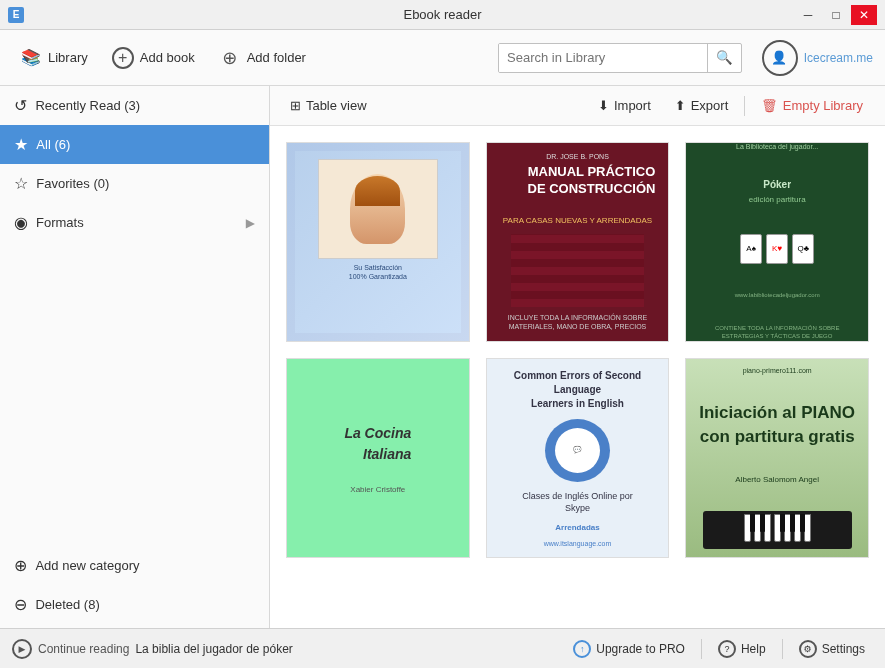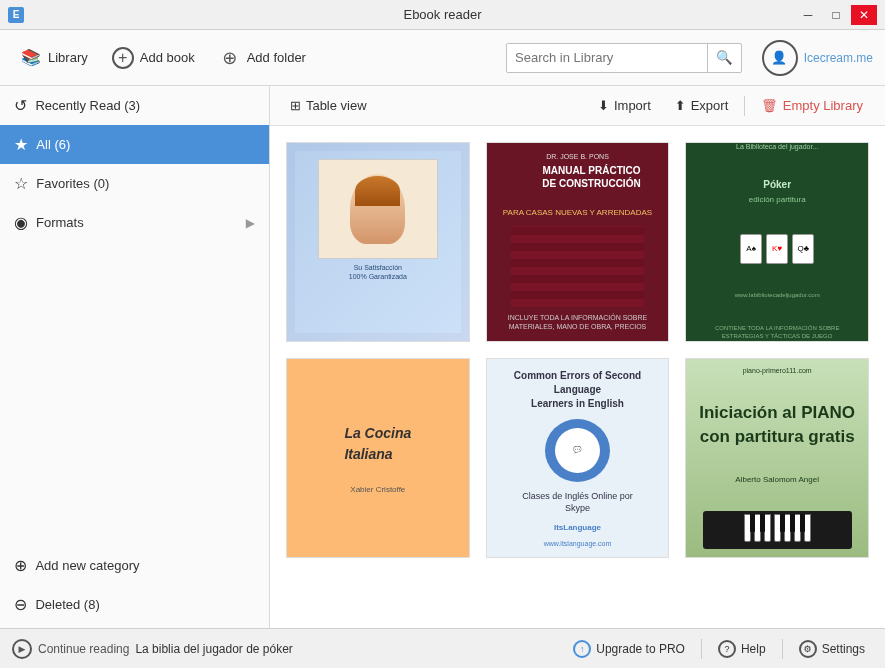--- a/index.html
+++ b/index.html
@@ -50,20 +50,21 @@
     }
     .toolbar-icon.plus { font-size: 14px; color: #555; }
     .toolbar-icon.folder { border: none; font-size: 18px; }
     .toolbar-icon.books { border: none; font-size: 16px; }
     .search-box {
       margin-left: auto;
       display: flex; align-items: center;
       border: 1px solid #c0c0c0; background: white;
       border-radius: 2px; overflow: hidden;
       height: 30px;
+      gap: 8px;
     }
     .search-input {
       border: none; outline: none; padding: 0 8px;
       font-size: 13px; color: #999; width: 200px; height: 100%;
     }
     .search-btn {
       background: none; border: none; border-left: 1px solid #c0c0c0;
       padding: 0 8px; cursor: pointer; height: 100%;
       display: flex; align-items: center; color: #555;
     }
@@ -258,21 +259,21 @@
               </div>
             </div>
             <div style="font-size:7px;color:#2a4a7a;margin-top:4px;line-height:1.3;">Su Satisfacción<br>100% Garantizada</div>
           </div>
         </div>
       </div>
 
       <div class="book-card">
         <div class="book-cover" style="background:#6a1525;width:100%;height:100%;display:flex;flex-direction:column;align-items:center;justify-content:flex-start;padding:10px 8px;">
           <div style="font-size:7px;color:#ddd;text-align:center;margin-bottom:4px;">DR. JOSE B. PONS</div>
-          <div style="font-size:10px;color:white;font-weight:bold;text-align:center;line-height:1.3;text-transform:uppercase;margin-left:28px;">MANUAL PRÁCTICO<br>DE CONSTRUCCIÓN</div>
+          <div style="font-size:13px;color:white;font-weight:bold;text-align:center;line-height:1.3;text-transform:uppercase;margin-left:28px;">MANUAL PRÁCTICO<br>DE CONSTRUCCIÓN</div>
           <div style="font-size:8px;color:#f0c060;text-align:center;margin-top:18px;line-height:1.3;text-transform:uppercase;">Para Casas Nuevas y Arrendadas</div>
           <div style="width:80%;flex:1;background:#8b1a30;margin-top:8px;display:flex;align-items:center;justify-content:center;overflow:hidden;">
             <div style="width:100%;height:100%;background:repeating-linear-gradient(0deg,#7a1528,#7a1528 8px,#6a1020 8px,#6a1020 16px);"></div>
           </div>
           <div style="font-size:7px;color:#ccc;text-align:center;margin-top:6px;line-height:1.3;">INCLUYE TODA LA INFORMACIÓN SOBRE<br>MATERIALES, MANO DE OBRA, PRECIOS</div>
         </div>
       </div>
 
       <div class="book-card">
         <div class="book-cover" style="background:#1e4a28;width:100%;height:100%;display:flex;flex-direction:column;align-items:center;justify-content:space-between;padding:0 8px;">
@@ -282,36 +283,36 @@
             <div style="width:22px;height:30px;background:white;border-radius:2px;border:1px solid #999;display:flex;align-items:center;justify-content:center;font-size:8px;">A♠</div>
             <div style="width:22px;height:30px;background:white;border-radius:2px;border:1px solid #999;display:flex;align-items:center;justify-content:center;font-size:8px;color:red;">K♥</div>
             <div style="width:22px;height:30px;background:white;border-radius:2px;border:1px solid #999;display:flex;align-items:center;justify-content:center;font-size:8px;">Q♣</div>
           </div>
           <div style="font-size:6px;color:#80b080;text-align:center;">www.labibliotecadeljugador.com</div>
           <div style="font-size:6px;color:#80b080;text-align:center;line-height:1.3;">CONTIENE TODA LA INFORMACIÓN SOBRE<br>ESTRATEGIAS Y TÁCTICAS DE JUEGO</div>
         </div>
       </div>
 
       <div class="book-card">
-        <div class="book-cover" style="background:#fdba74;width:100%;height:100%;display:flex;flex-direction:column;align-items:center;justify-content:center;padding:16px;text-align:left;">
+        <div class="book-cover" style="background:#86efac;width:100%;height:100%;display:flex;flex-direction:column;align-items:center;justify-content:center;padding:16px;text-align:right;">
           <div style="font-size:14px;color:#333;font-style:italic;font-weight:bold;line-height:1.5;">La Cocina<br>Italiana</div>
           <div style="margin-top:20px;font-size:8px;color:#555;">Xabier Cristoffe</div>
         </div>
       </div>
 
       <div class="book-card">
         <div class="book-cover" style="background:#e8f0f8;width:100%;height:100%;display:flex;flex-direction:column;align-items:center;justify-content:center;padding:10px;text-align:center;gap:8px;">
           <div style="font-size:10px;color:#334;line-height:1.4;font-weight:bold;">Common Errors of Second<br>Language<br>Learners in English</div>
           <div style="width:65px;height:65px;border-radius:50%;background:#4a80c8;display:flex;align-items:center;justify-content:center;">
             <div style="width:45px;height:45px;border-radius:50%;background:white;display:flex;align-items:center;justify-content:center;">
               <div style="font-size:7px;color:#4a80c8;text-align:center;">💬</div>
             </div>
           </div>
           <div style="font-size:9px;color:#334;line-height:1.4;">Clases de Inglés Online por<br>Skype</div>
-          <div style="font-size:8px;color:#4a80c8;font-weight:bold;">ItsLanguage</div>
+          <div style="font-size:8px;color:#4a80c8;font-weight:bold;">Arrendadas</div>
           <div style="font-size:7px;color:#4a80c8;">www.itslanguage.com</div>
         </div>
       </div>
 
       <div class="book-card">
         <div class="book-cover" style="background:linear-gradient(to bottom,#c8e0b8,#9abb80);width:100%;height:100%;display:flex;flex-direction:column;align-items:center;justify-content:space-between;padding:8px;">
           <div style="font-size:7px;color:#1a3a1a;text-align:center;">piano-primero111.com</div>
           <div style="font-size:17px;color:#1a3a1a;font-weight:bold;text-align:center;line-height:1.4;">Iniciación al PIANO<br>con partitura gratis</div>
           <div style="font-size:8px;color:#1a3a1a;text-align:center;">Alberto Salomom Angel</div>
           <div style="width:90%;height:38px;background:#1a1a1a;border-radius:3px;display:flex;align-items:flex-start;justify-content:center;padding:3px 2px;gap:1px;overflow:hidden;">

